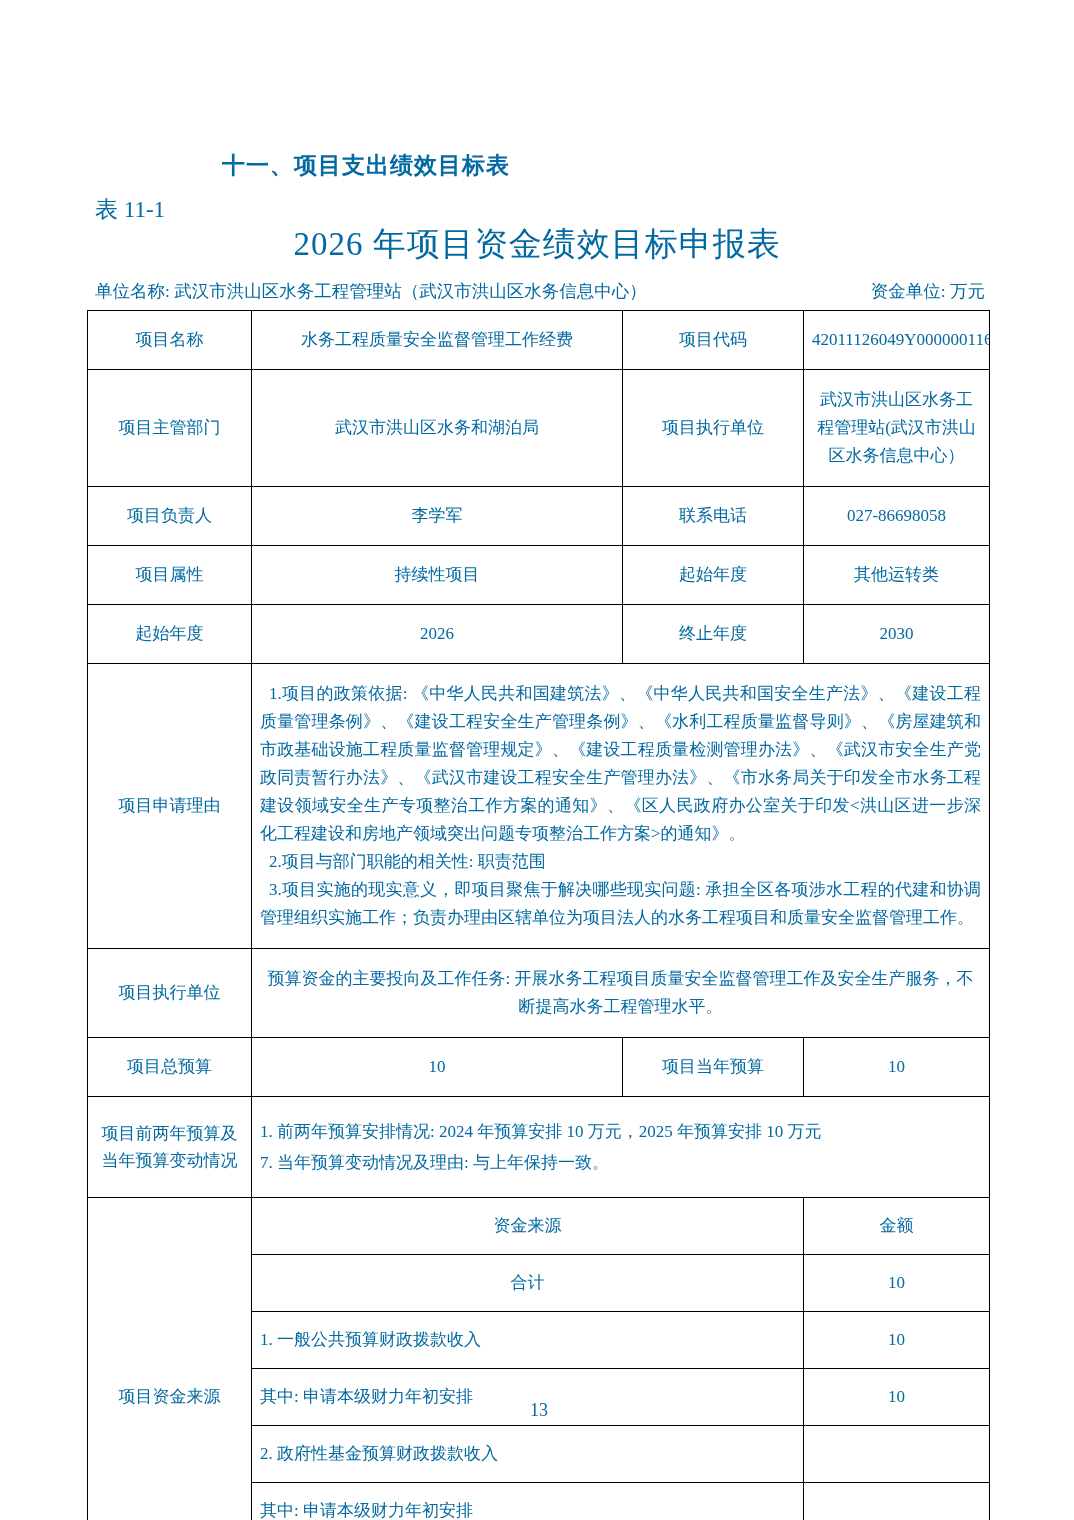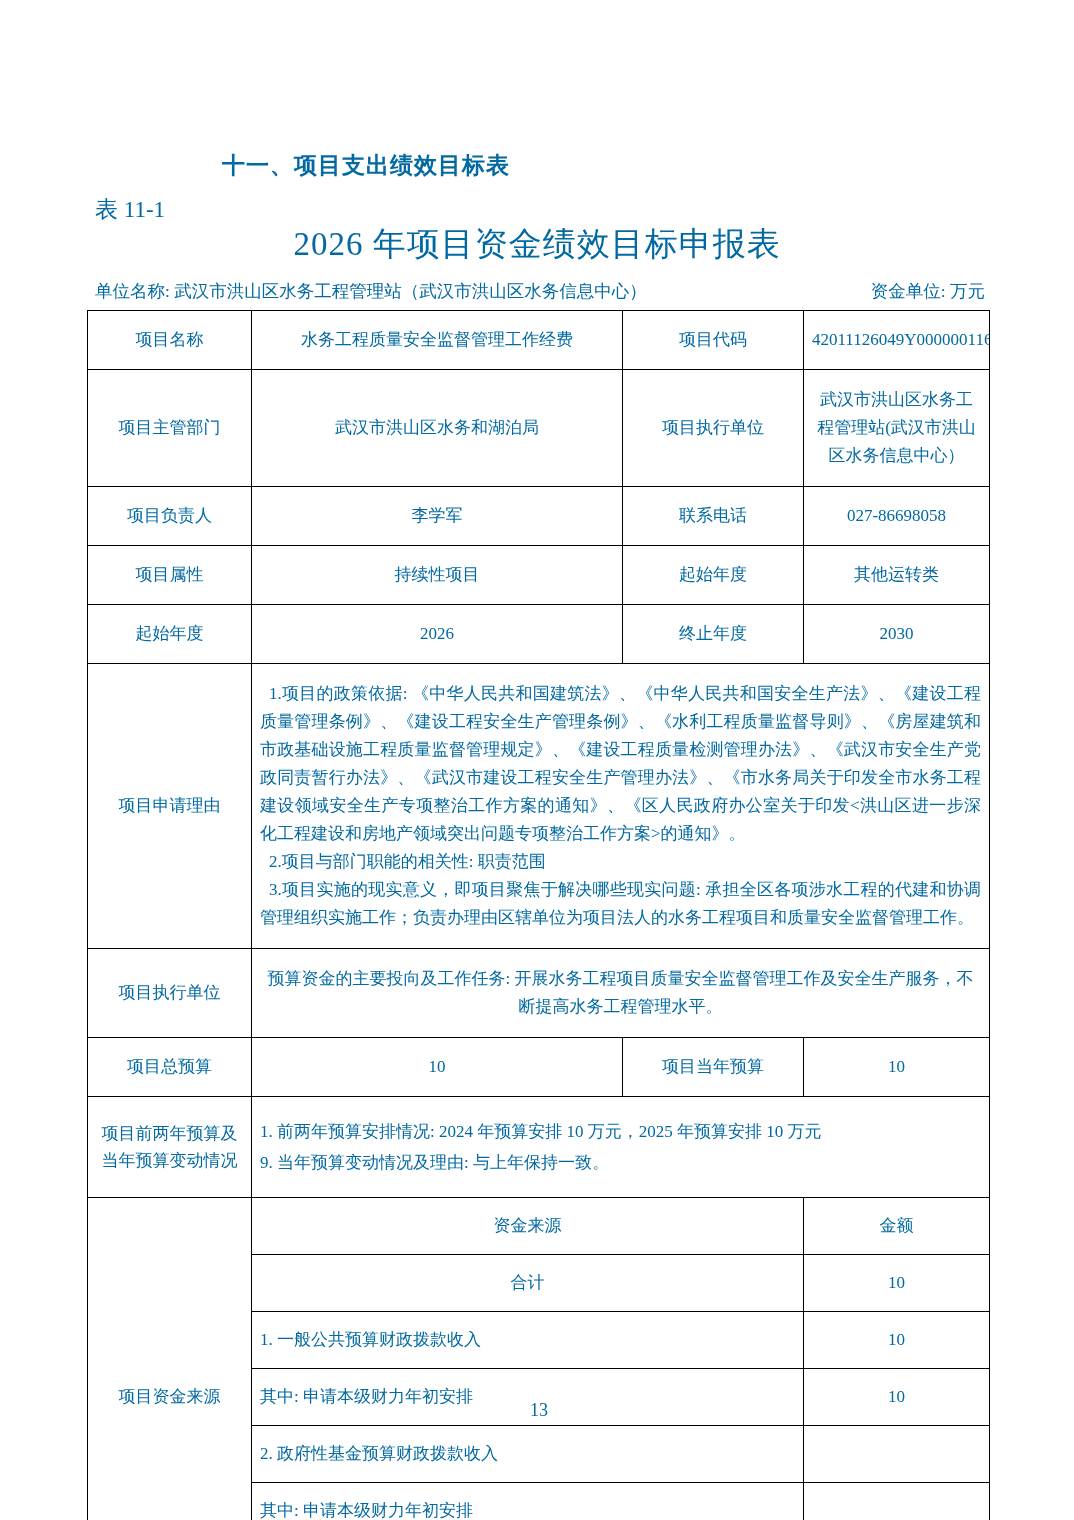--- a/index.html
+++ b/index.html
@@ -173,21 +173,21 @@
       <td class="lbl">项目总预算</td>
       <td class="val">10</td>
       <td class="lbl">项目当年预算</td>
       <td class="val">10</td>
     </tr>
 
     <tr class="h101">
       <td class="lbl-wrap">项目前两年预算及当年预算变动情况</td>
       <td class="prev-cell" colspan="3">
         <p>1. 前两年预算安排情况: 2024 年预算安排 10 万元，2025 年预算安排 10 万元</p>
-        <p>9. 当年预算变动情况及理由: 与上年保持一致。</p>
+        <p>7. 当年预算变动情况及理由: 与上年保持一致。</p>
       </td>
     </tr>
 
     <tr class="h41">
       <td class="lbl" rowspan="7">项目资金来源</td>
       <td class="src-center" colspan="2">资金来源</td>
       <td class="amt">金额</td>
     </tr>
     <tr class="h41">
       <td class="src-center" colspan="2">合计</td>

